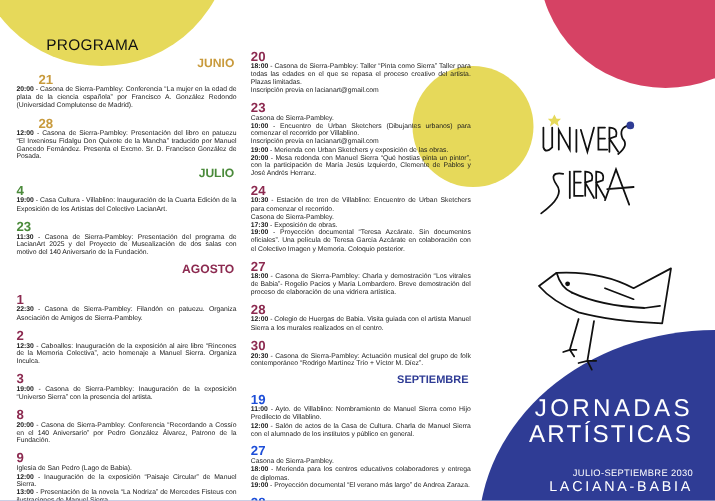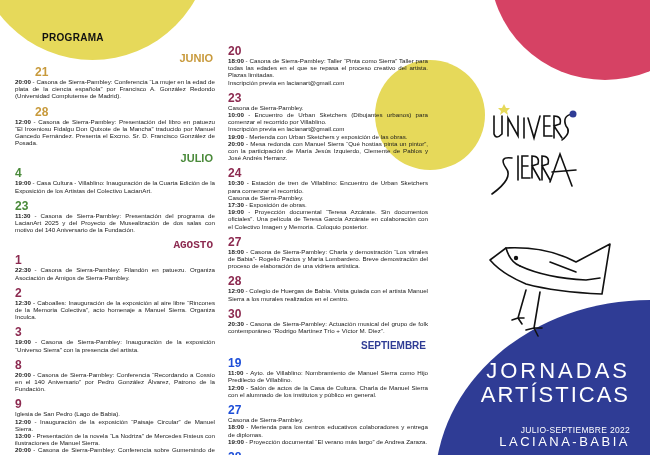--- a/index.html
+++ b/index.html
@@ -9,21 +9,21 @@
   .circle { position: absolute; border-radius: 50%; }
   .c-yellow-top { left: -25px; top: -175px; width: 235px; height: 235px; background: #e6d95a; }
   .c-yellow-mid { left: 375px; top: 60px; width: 110px; height: 110px; background: #e6d95a; }
   .c-red { left: 490px; top: -145px; width: 230px; height: 225px; background: #d64264; }
   .c-blue { left: 435px; top: 300px; width: 430px; height: 370px; background: #2f3c95; }
 
   .col { position: absolute; top: 0; }
   .col-left { left: 15px; width: 200px; }
   .col-mid { left: 228px; width: 200px; }
 
-  .program-title { position: absolute; left: 42px; top: 32px; font-size: 10px; font-weight: bold; color: #111; letter-spacing: 0.3px; }
+  .program-title { position: absolute; left: 42px; top: 32px; font-size: 14px; font-weight: normal; color: #111; letter-spacing: 0.3px; }
 
   .month { font-weight: bold; font-size: 11px; text-align: right; padding-right: 2px; }
   .month.junio { color: #c89a3c; }
   .month.julio { color: #4a8a3a; }
   .month.agosto { color: #8c2a50; }
   .month.septiembre { color: #2f3c95; }
 
   .entry { display: flex; margin-bottom: 6px; flex-direction: column; }
   .day { width: 20px; flex: none; font-weight: bold; font-size: 12px; line-height: 12px; }
   .day.junio { color: #c89a3c; margin-left: 20px; }
@@ -76,21 +76,21 @@
           <p><b>19:00</b> - Casa Cultura - Villablino: Inauguración de la Cuarta Edición de la Exposición de los Artistas del Colectivo LacianArt.</p>
         </div>
       </div>
       <div class="entry">
         <div class="day julio">23</div>
         <div class="body">
           <p><b>11:30</b> - Casona de Sierra-Pambley: Presentación del programa de LacianArt 2025 y del Proyecto de Musealización de dos salas con motivo del 140 Aniversario de la Fundación.</p>
         </div>
       </div>
     </div>
-  <div class="month agosto" style="margin-bottom:3px;font-family:Liberation Mono, monospace;">AGOSTO</div>
+  <div class="month agosto" style="margin-bottom:15px;">AGOSTO</div>
   <div id="agosto-list">
       <div class="entry">
         <div class="day agosto">1</div>
         <div class="body">
           <p><b>22:30</b> - Casona de Sierra-Pambley: Filandón en patuezu. Organiza Asociación de Amigos de Sierra-Pambley.</p>
         </div>
       </div>
       <div class="entry">
         <div class="day agosto">2</div>
         <div class="body">
@@ -230,13 +230,13 @@
     <path d="M64 30 L90 40"></path>
     <path d="M40 58 L32 86 M32 86 L26 88 M32 86 L36 92 M32 86 L38 86"></path>
     <path d="M54 60 L48 96 M48 96 L40 98 M48 96 L52 104 M48 96 L56 96"></path>
   </g>
   <circle cx="30" cy="26" r="2.2" fill="#111"></circle>
 </svg>
 
 <div class="fest fest-1">JORNADAS</div>
 <div class="fest fest-2">ARTÍSTICAS</div>
 <div class="fest fest-3">LACIANA-BABIA</div>
-<div class="fest fest-4">JULIO-SEPTIEMBRE 2022</div>
+<div class="fest fest-4">JULIO-SEPTIEMBRE 2030</div>
 
 </body></html>

